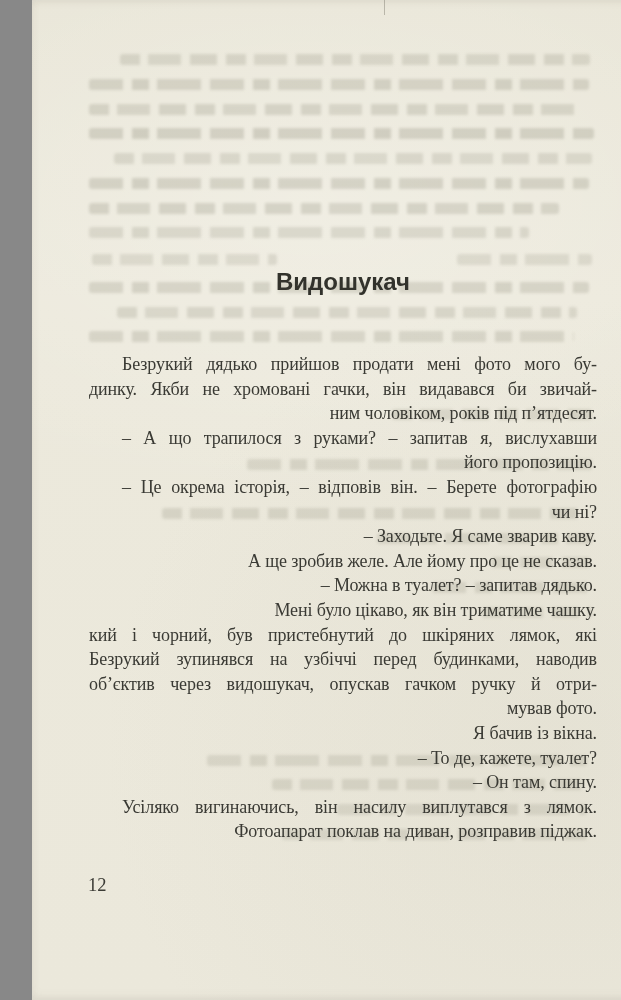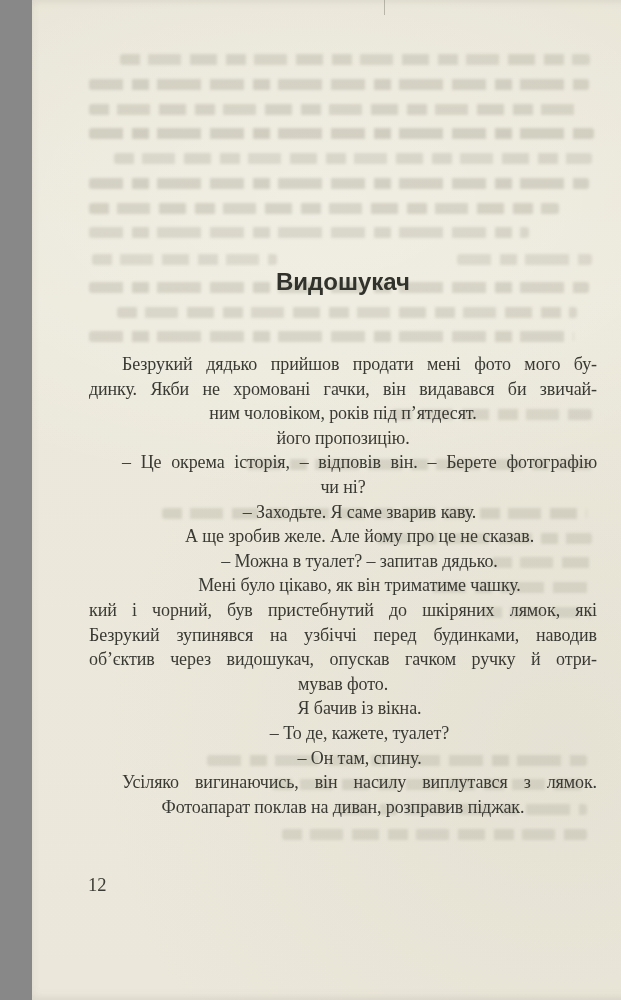--- a/index.html
+++ b/index.html
@@ -45,21 +45,21 @@
     text-align:center;
     font-family:"Liberation Sans", sans-serif;
     font-weight:700; font-size:24px; line-height:32px;
     color:#32322c;
   }
 
   .text-block {
     position:absolute; left:57px; top:352px; width:508px;
     color:#3a3a34; font-size:18px; letter-spacing:-0.1px;
   }
-  .line { height:24.6px; line-height:24.6px; overflow:hidden; text-align:center; }
+  .line { height:24.6px; line-height:24.6px; overflow:hidden; text-align:right; }
   .line.indent { padding-left:33px; }
   .line.justify { text-align:justify; text-align-last:justify; }
 
   .page-number {
     position:absolute; left:56px; top:875px;
     font-size:18.5px; color:#3b3b35;
   }
 </style>
 </head>
 <body>
@@ -92,20 +92,21 @@
   <div class="ghost" style="left:240px; top:779px; width:315px; opacity:.40;"></div>
   <div class="ghost alt" style="left:305px; top:804px; width:250px; opacity:.38;"></div>
   <div class="ghost" style="left:250px; top:829px; width:305px; opacity:.38;"></div>
 
   <h1 class="chapter-title">Видошукач</h1>
 
   <div class="text-block">
     <div class="line indent justify">Безрукий дядько прийшов продати мені фото мого бу-</div>
     <div class="line justify">динку. Якби не хромовані гачки, він видавався би звичай-</div>
     <div class="line">ним чоловіком, років під п’ятдесят.</div>
+    <div class="line indent justify">– А що трапилося з руками? – запитав я, вислухавши</div>
     <div class="line">його пропозицію.</div>
     <div class="line indent justify">– Це окрема історія, – відповів він. – Берете фотографію</div>
     <div class="line">чи ні?</div>
     <div class="line indent">– Заходьте. Я саме зварив каву.</div>
     <div class="line indent">А ще зробив желе. Але йому про це не сказав.</div>
     <div class="line indent">– Можна в туалет? – запитав дядько.</div>
     <div class="line indent">Мені було цікаво, як він триматиме чашку.</div>
     <div class="line justify">кий і чорний, був пристебнутий до шкіряних лямок, які</div>
     <div class="line justify">Безрукий зупинявся на узбіччі перед будинками, наводив</div>
     <div class="line justify">об’єктив через видошукач, опускав гачком ручку й отри-</div>

